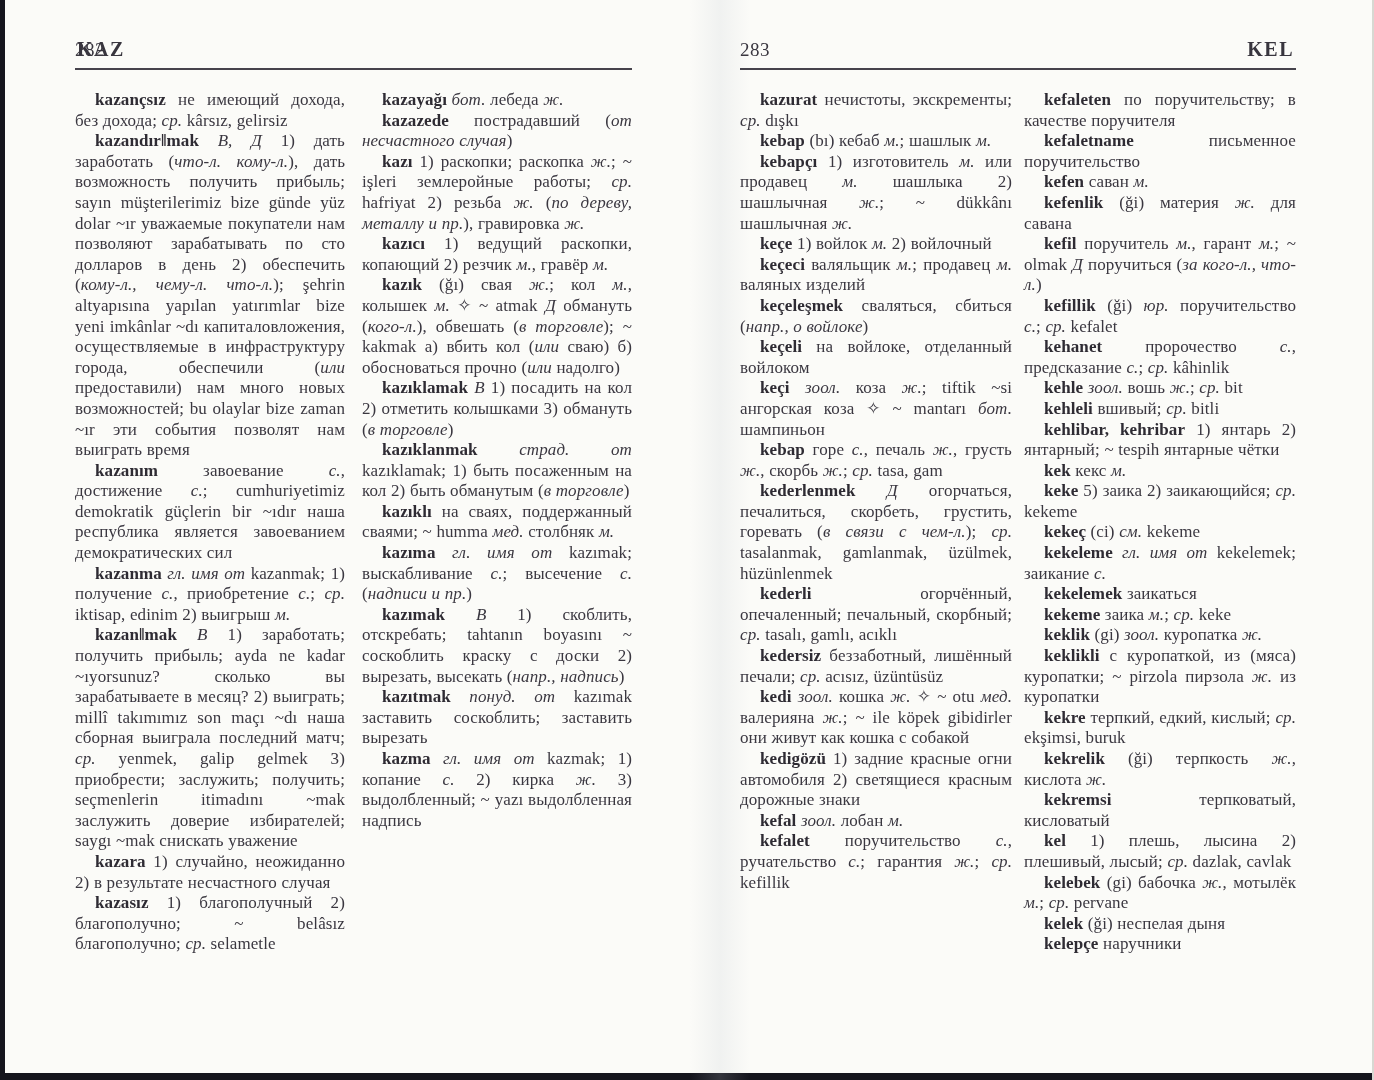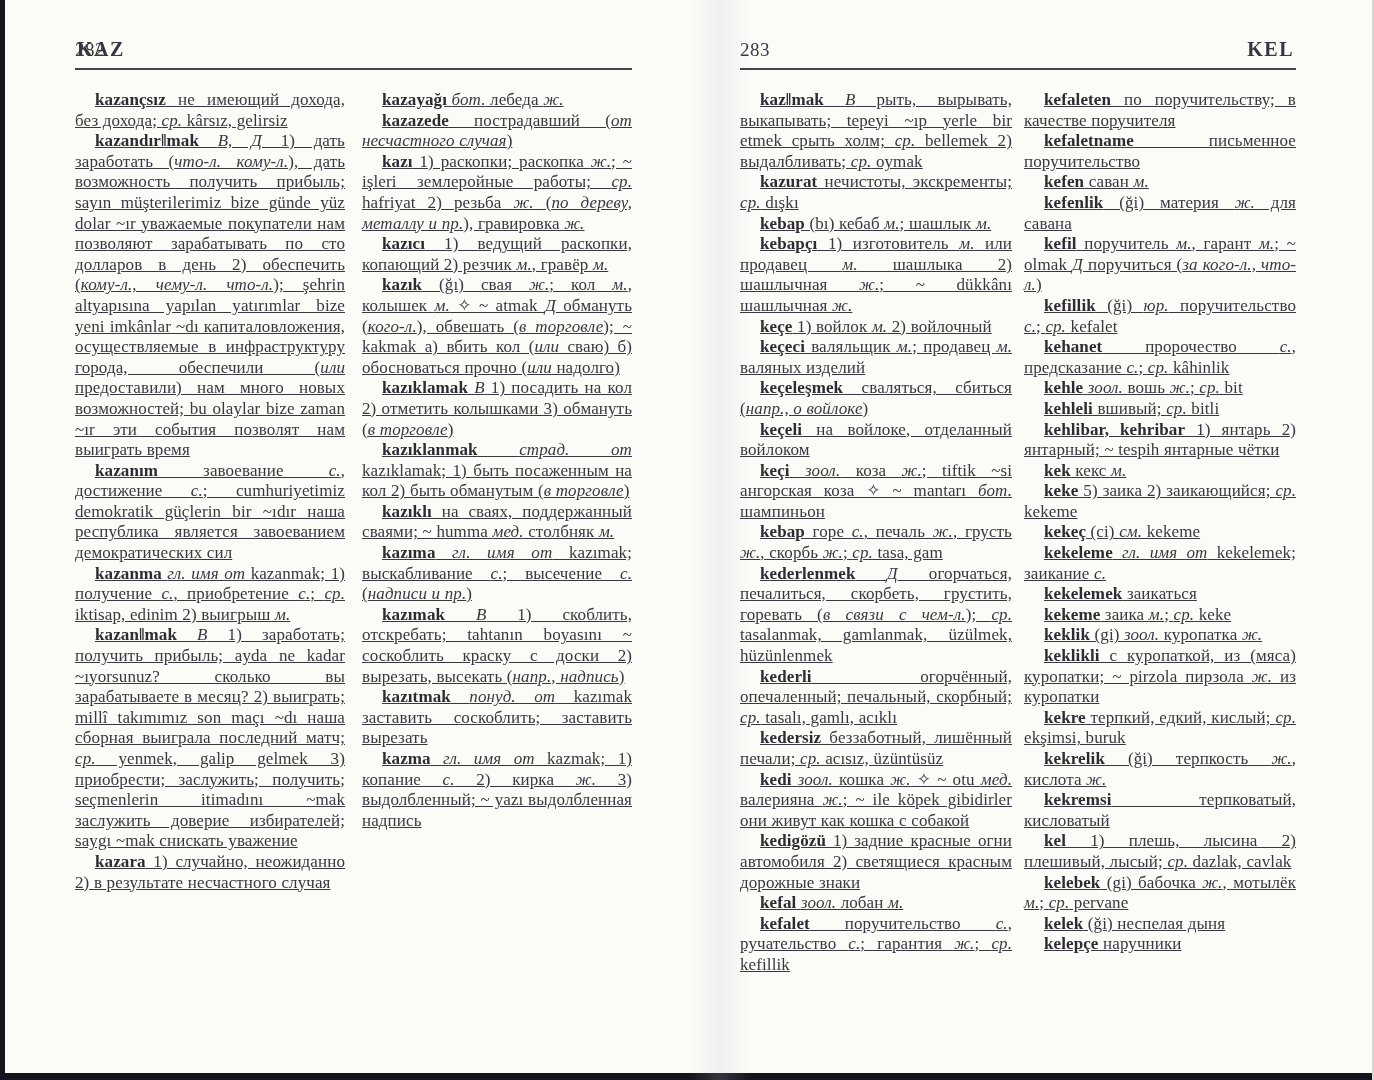--- a/index.html
+++ b/index.html
@@ -15,21 +15,21 @@
   .gutter{position:absolute;left:690px;top:0;width:60px;height:1080px;
     background:linear-gradient(90deg,rgba(200,205,210,0) 0%,rgba(190,198,205,.18) 50%,rgba(200,205,210,0) 100%);}
   .page{position:absolute;top:38px;}
   .page-left{left:75px;width:557px;}
   .page-right{left:740px;width:556px;}
   .header{position:relative;height:30px;border-bottom:2px solid #46434c;}
   .hword{position:absolute;top:0;font-size:20px;font-weight:bold;letter-spacing:1.5px;color:#38353e;}
   .hword.left{left:2px;}
   .hword.right{right:2px;}
   .pnum{position:absolute;top:1px;left:0;right:0;font-size:19px;color:#3a3740;letter-spacing:.5px;}
-  .col{position:absolute;top:52px;text-decoration:underline;}
+  .col{position:absolute;top:52px;}
   .col-w{width:270px;}
   .entry{
     margin:0;text-indent:20px;text-align:justify;
     font-size:17px;line-height:20.6px;
     hyphens:auto;-webkit-hyphens:auto;
     word-spacing:.2px;letter-spacing:.1px;
   }
   .entry .hw{font-weight:bold;color:#2e2b33;}
   .entry .it{font-style:italic;}
 </style>
@@ -46,20 +46,21 @@
     <span class="hword left">KAZ</span>
     <span class="pnum">282</span>
   </div>
   <div class="col col-w" style="left:0;">
       <p class="entry"><span class="hw">kazançsız</span><span> не имеющий дохода, без дохода; </span><span class="it">ср.</span><span> kârsız, gelirsiz</span></p>
       <p class="entry"><span class="hw">kazandır‖mak</span><span> </span><span class="it">В, Д</span><span> 1) дать заработать (</span><span class="it">что-л. кому-л.</span><span>), дать возможность получить прибыль; sayın müşterilerimiz bize günde yüz dolar ~ır уважаемые покупатели нам позволяют зарабатывать по сто долларов в день 2) обеспечить (</span><span class="it">кому-л., чему-л. что-л.</span><span>); şehrin altyapısına yapılan yatırımlar bize yeni imkânlar ~dı капиталовложения, осуществляемые в инфраструктуру города, обеспечили (</span><span class="it">или</span><span> предоставили) нам много новых возможностей; bu olaylar bize zaman ~ır эти события позволят нам выиграть время</span></p>
       <p class="entry"><span class="hw">kazanım</span><span> завоевание </span><span class="it">с.</span><span>, достижение </span><span class="it">с.</span><span>; cumhuriyetimiz demokratik güçlerin bir ~ıdır наша республика является завоеванием демократических сил</span></p>
       <p class="entry"><span class="hw">kazanma</span><span> </span><span class="it">гл. имя от</span><span> kazanmak; 1) получение </span><span class="it">с.</span><span>, приобретение </span><span class="it">с.</span><span>; </span><span class="it">ср.</span><span> iktisap, edinim 2) выигрыш </span><span class="it">м.</span></p>
       <p class="entry"><span class="hw">kazan‖mak</span><span> </span><span class="it">В</span><span> 1) заработать; получить прибыль; ayda ne kadar ~ıyorsunuz? сколько вы зарабатываете в месяц? 2) выиграть; millî takımımız son maçı ~dı наша сборная выиграла последний матч; </span><span class="it">ср.</span><span> yenmek, galip gelmek 3) приобрести; заслужить; получить; seçmenlerin itimadını ~mak заслужить доверие избирателей; saygı ~mak снискать уважение</span></p>
       <p class="entry"><span class="hw">kazara</span><span> 1) случайно, неожиданно 2) в результате несчастного случая</span></p>
+      <p class="entry"><span class="hw">kazasız</span><span> 1) благополучный 2) благополучно; ~ belâsız благополучно; </span><span class="it">ср.</span><span> selametle</span></p>
     </div>
   <div class="col col-w" style="left:287px;">
       <p class="entry"><span class="hw">kazayağı</span><span> </span><span class="it">бот.</span><span> лебеда </span><span class="it">ж.</span></p>
       <p class="entry"><span class="hw">kazazede</span><span> пострадавший (</span><span class="it">от несчастного случая</span><span>)</span></p>
       <p class="entry"><span class="hw">kazı</span><span> 1) раскопки; раскопка </span><span class="it">ж.</span><span>; ~ işleri землеройные работы; </span><span class="it">ср.</span><span> hafriyat 2) резьба </span><span class="it">ж.</span><span> (</span><span class="it">по дереву, металлу и пр.</span><span>), гравировка </span><span class="it">ж.</span></p>
       <p class="entry"><span class="hw">kazıcı</span><span> 1) ведущий раскопки, копающий 2) резчик </span><span class="it">м.</span><span>, гравёр </span><span class="it">м.</span></p>
       <p class="entry"><span class="hw">kazık</span><span> (ğı) свая </span><span class="it">ж.</span><span>; кол </span><span class="it">м.</span><span>, колышек </span><span class="it">м.</span><span> ✧ ~ atmak </span><span class="it">Д</span><span> обмануть (</span><span class="it">кого-л.</span><span>), обвешать (</span><span class="it">в торговле</span><span>); ~ kakmak а) вбить кол (</span><span class="it">или</span><span> сваю) б) обосноваться прочно (</span><span class="it">или</span><span> надолго)</span></p>
       <p class="entry"><span class="hw">kazıklamak</span><span> </span><span class="it">В</span><span> 1) посадить на кол 2) отметить колышками 3) обмануть (</span><span class="it">в торговле</span><span>)</span></p>
       <p class="entry"><span class="hw">kazıklanmak</span><span> </span><span class="it">страд. от</span><span> kazıklamak; 1) быть посаженным на кол 2) быть обманутым (</span><span class="it">в торговле</span><span>)</span></p>
       <p class="entry"><span class="hw">kazıklı</span><span> на сваях, поддержанный сваями; ~ humma </span><span class="it">мед.</span><span> столбняк </span><span class="it">м.</span></p>
@@ -69,21 +70,20 @@
       <p class="entry"><span class="hw">kazma</span><span> </span><span class="it">гл. имя от</span><span> kazmak; 1) копание </span><span class="it">с.</span><span> 2) кирка </span><span class="it">ж.</span><span> 3) выдолбленный; ~ yazı выдолбленная надпись</span></p>
     </div>
 </div>
 
 <div class="page page-right">
   <div class="header">
     <span class="pnum">283</span>
     <span class="hword right">KEL</span>
   </div>
   <div class="col" style="left:0;width:272px;">
-      <p class="entry"><span class="hw">kaz‖mak</span><span> </span><span class="it">В</span><span> рыть, вырывать, выкапывать; tepeyi ~ıp yerle bir etmek срыть холм; </span><span class="it">ср.</span><span> bellemek 2) выдалбливать; </span><span class="it">ср.</span><span> oymak</span></p>
       <p class="entry"><span class="hw">kazurat</span><span> нечистоты, экскременты; </span><span class="it">ср.</span><span> dışkı</span></p>
       <p class="entry"><span class="hw">kebap</span><span> (bı) кебаб </span><span class="it">м.</span><span>; шашлык </span><span class="it">м.</span></p>
       <p class="entry"><span class="hw">kebapçı</span><span> 1) изготовитель </span><span class="it">м.</span><span> или продавец </span><span class="it">м.</span><span> шашлыка 2) шашлычная </span><span class="it">ж.</span><span>; ~ dükkânı шашлычная </span><span class="it">ж.</span></p>
       <p class="entry"><span class="hw">keçe</span><span> 1) войлок </span><span class="it">м.</span><span> 2) войлочный</span></p>
       <p class="entry"><span class="hw">keçeci</span><span> валяльщик </span><span class="it">м.</span><span>; продавец </span><span class="it">м.</span><span> валяных изделий</span></p>
       <p class="entry"><span class="hw">keçeleşmek</span><span> сваляться, сбиться (</span><span class="it">напр., о войлоке</span><span>)</span></p>
       <p class="entry"><span class="hw">keçeli</span><span> на войлоке, отделанный войлоком</span></p>
       <p class="entry"><span class="hw">keçi</span><span> </span><span class="it">зоол.</span><span> коза </span><span class="it">ж.</span><span>; tiftik ~si ангорская коза ✧ ~ mantarı </span><span class="it">бот.</span><span> шампиньон</span></p>
       <p class="entry"><span class="hw">kebap</span><span> горе </span><span class="it">с.</span><span>, печаль </span><span class="it">ж.</span><span>, грусть </span><span class="it">ж.</span><span>, скорбь </span><span class="it">ж.</span><span>; </span><span class="it">ср.</span><span> tasa, gam</span></p>
       <p class="entry"><span class="hw">kederlenmek</span><span> </span><span class="it">Д</span><span> огорчаться, печалиться, скорбеть, грустить, горевать (</span><span class="it">в связи с чем-л.</span><span>); </span><span class="it">ср.</span><span> tasalanmak, gamlanmak, üzülmek, hüzünlenmek</span></p>

